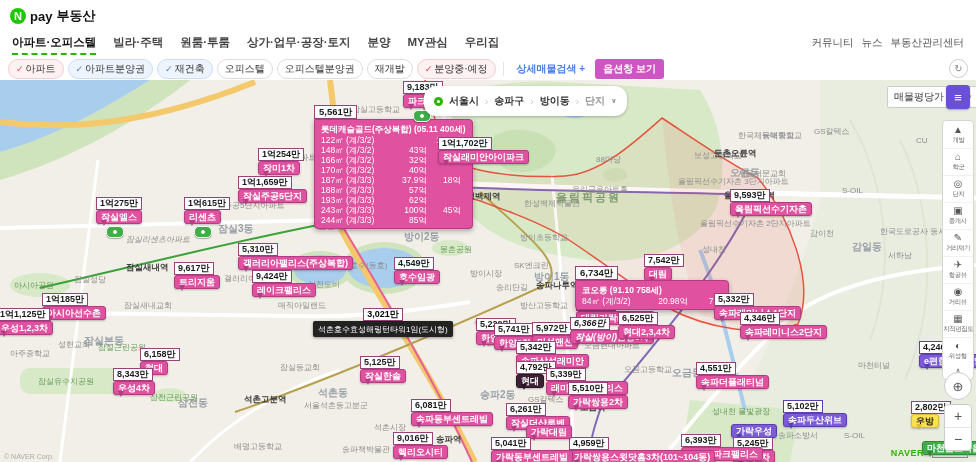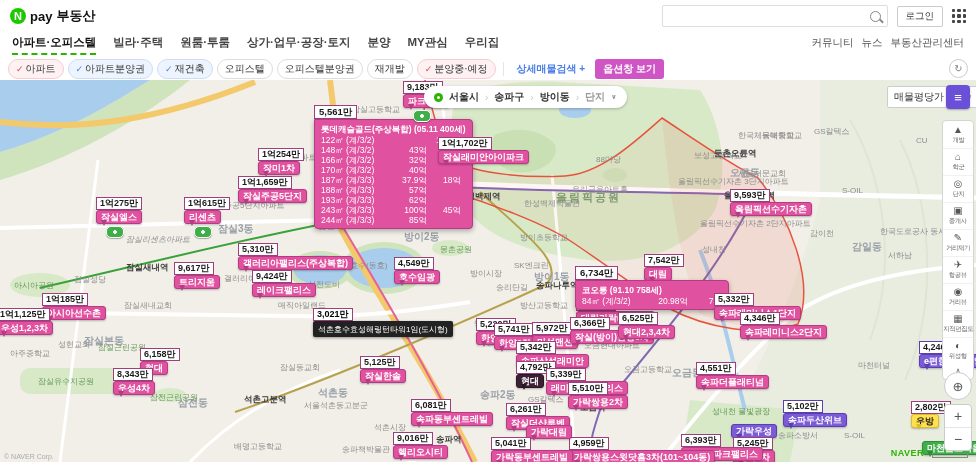--- a/index.html
+++ b/index.html
@@ -79,26 +79,26 @@
   .popup{position:absolute;z-index:10;display:flex;flex-direction:column;align-items:flex-start;}
   .popup .p{background:#fff;border:1px solid #9e3f7d;padding:0 4px;font-size:9.5px;font-weight:bold;color:#1a1a1a;line-height:12px;}
   .popup .body{background:#e0519f;border:1px solid #b43c84;border-radius:0 4px 4px 4px;padding:3px 6px;
       color:#fff;box-shadow:0 2px 5px rgba(0,0,0,.3);}
   .popup .trow{font-size:8.5px;font-weight:bold;line-height:12px;white-space:nowrap;}
   .popup .row{display:flex;font-size:8.5px;line-height:10px;white-space:nowrap;}
   .popup .row .a{width:70px;}
   .popup .row .b{width:36px;text-align:right;}
   .popup .row .c{width:34px;text-align:right;}
   
-  .ttwrap{position:absolute;z-index:16;display:flex;flex-direction:column;align-items:flex-start;}
+  .ttwrap{position:absolute;z-index:16;display:flex;flex-direction:column;align-items:center;}
   .ttwrap .p{background:#fff;border:1px solid #9e3f7d;padding:0 3px;font-size:9px;font-weight:bold;line-height:11px;}
   .tt{background:#222;color:#fff;font-size:8px;padding:2.5px 5px;border-radius:2px;white-space:nowrap;
       box-shadow:0 1px 3px rgba(0,0,0,.4);}
   
-  .bc{position:absolute;left:424px;top:6px;height:22px;background:#fff;border-radius:12px;
+  .bc{position:absolute;left:424px;top:6px;height:30px;background:#fff;border-radius:12px;
       box-shadow:0 1px 3px rgba(0,0,0,.25);display:flex;align-items:center;padding:0 10px;gap:6px;
       font-size:10px;font-weight:bold;color:#333;z-index:30;white-space:nowrap;}
   .bc .sep{color:#ccc;font-weight:normal;}
   .bc .muted{color:#999;}
   .bc .arr{font-size:7px;color:#999;}
   .pin{width:9px;height:9px;border-radius:50%;background:#2db400;position:relative;}
   .pin::after{content:"";position:absolute;left:3px;top:3px;width:3px;height:3px;border-radius:50%;background:#fff;}
   .pyeong{position:absolute;left:887px;top:6px;width:78px;height:20px;background:#fff;border:1px solid #ccc;
       border-radius:2px;font-size:10px;color:#333;display:flex;align-items:center;justify-content:space-between;
       padding:0 6px;z-index:30;}
@@ -127,38 +127,20 @@
   .attrib{position:absolute;left:4px;bottom:2px;font-size:7px;color:#aaa;z-index:25;}
 </style>
 </head>
 <body>
 
 <div class="topbar">
   <div class="logo">
     <span class="ncircle">N</span>
     <span class="pay">pay</span>
     <span class="suffix">부동산</span>
-  </div>
-  <div class="top-right">
-    <div class="searchbox">
-      <input placeholder="" style="">
-      <span class="mag"></span>
-    </div>
-    <button class="loginbtn">로그인</button>
-    <div class="gridicon">
-      <i></i>
-        <i></i>
-        <i></i>
-        <i></i>
-        <i></i>
-        <i></i>
-        <i></i>
-        <i></i>
-        <i></i>
-    </div>
   </div>
 </div>
 
 <div class="navrow">
   <ul class="tabs">
 
   <li class="on">아파트·오피스텔</li>
       <li>빌라·주택</li>
       <li>원룸·투룸</li>
       <li>상가·업무·공장·토지</li>
@@ -431,21 +413,21 @@
       <div class="lbl" style="left: 532px; top: 242px;">
         <div class="p">5,972만</div>
         <div class="n">미성맨션</div>
 
       </div>
       <div class="lbl under" style="left: 576px; top: 218px;">
         <div class="p">9,475만</div>
         <div class="n">대림가락(아시아)</div>
 
       </div>
-      <div class="lbl" style="left: 570px; top: 237px;">
+      <div class="lbl" style="left: 570px; top: 237px; font-style: italic;">
         <div class="p">6,366만</div>
         <div class="n">잠실(방이)한양3차</div>
 
       </div>
       <div class="lbl" style="left: 618px; top: 232px;">
         <div class="p">6,525만</div>
         <div class="n">현대2,3,4차</div>
 
       </div>
       <div class="lbl" style="left: 516px; top: 261px;">

